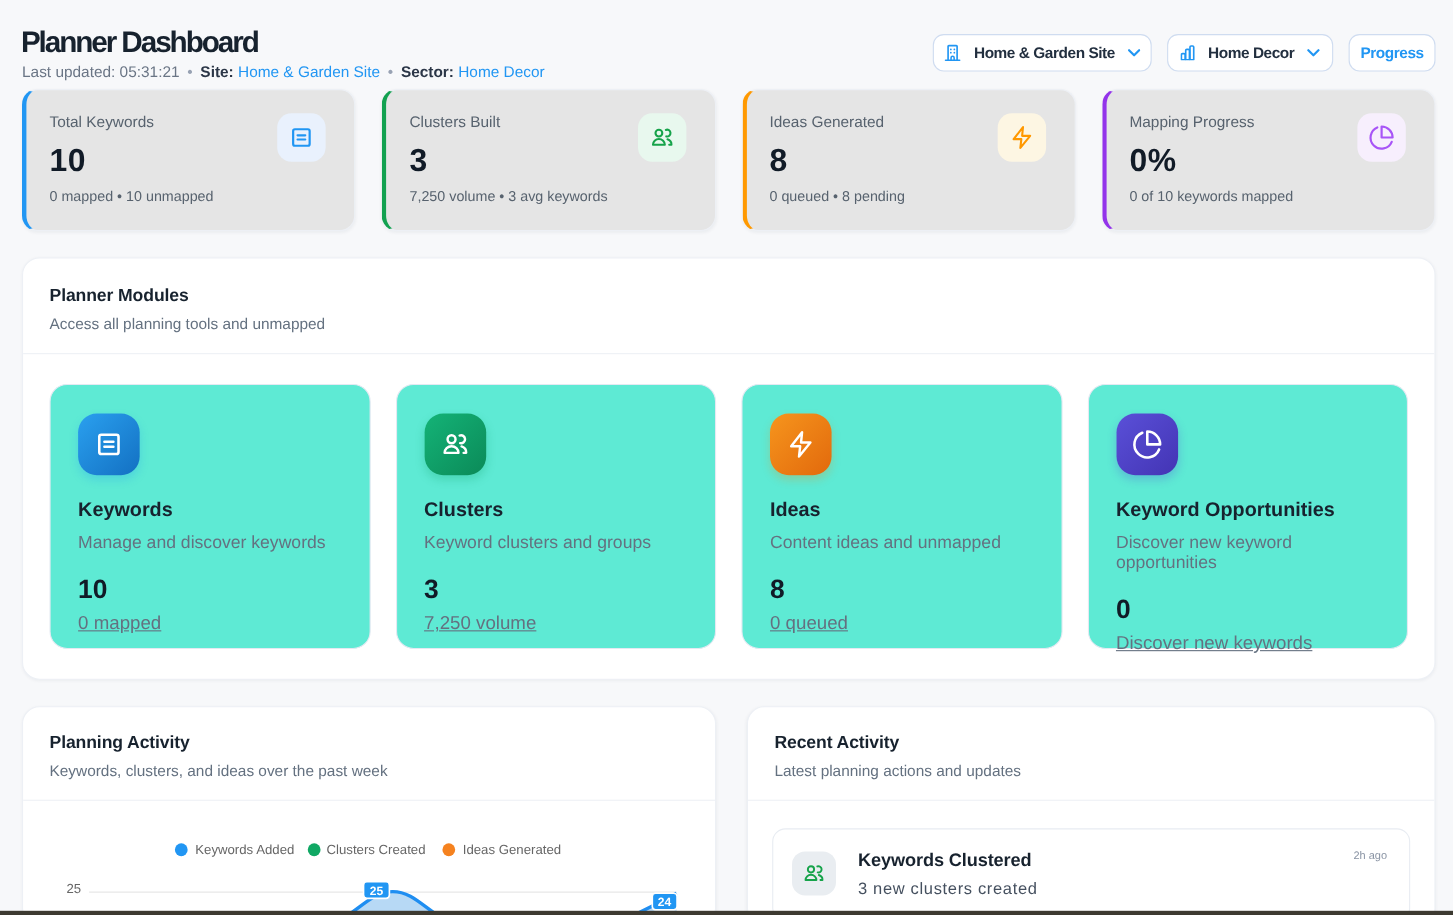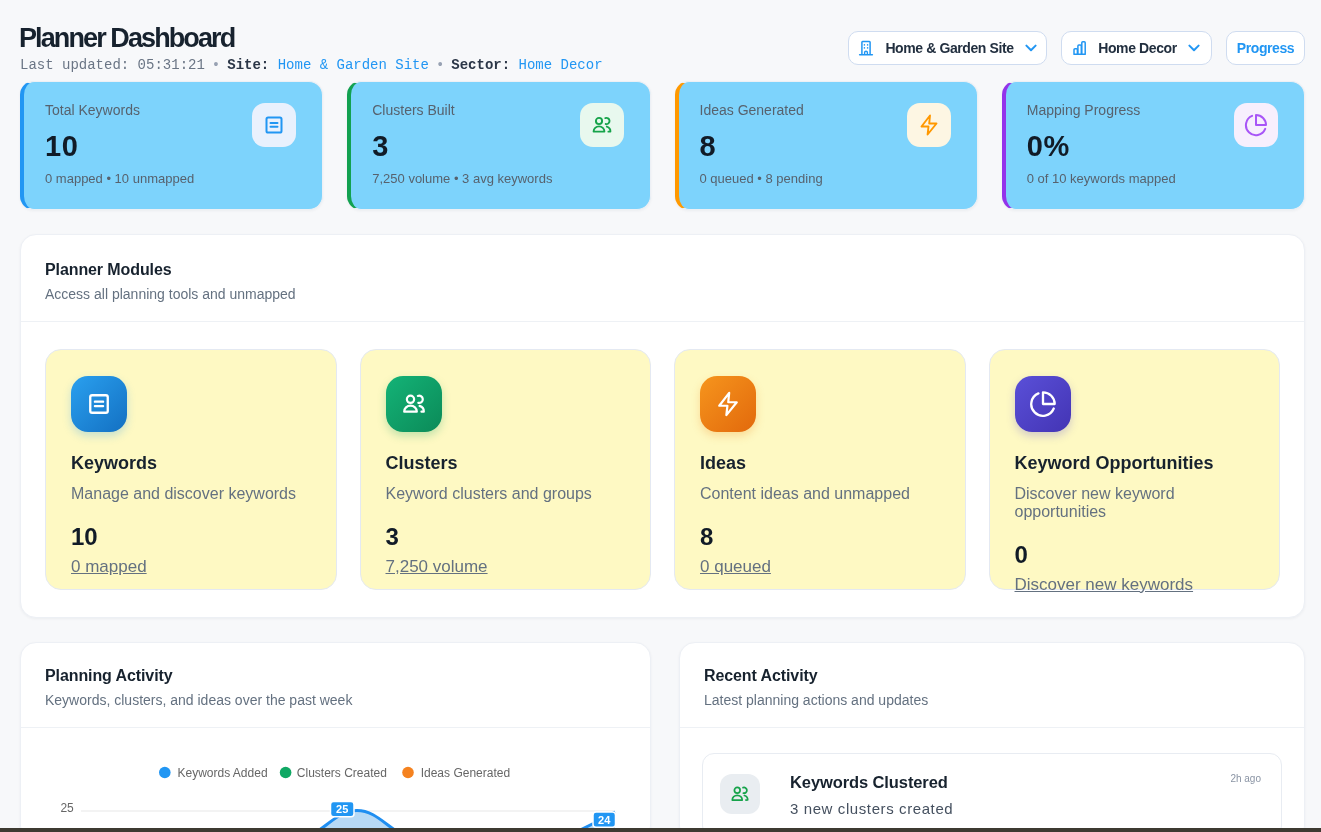--- a/index.html
+++ b/index.html
@@ -7,41 +7,41 @@
 body {
   font-family:"Liberation Sans", sans-serif;
   background:#f7f8fa;
   position:relative;
   color:#1c2838;
 }
 .page { position:absolute; left:0; top:0; width:1321px; height:832px; }
 
 
 h1 { position:absolute; left:19px; top:23px; font-size:27px; font-weight:bold; color:#17222e; letter-spacing:-1.9px;text-align:right; }
-.meta { position:absolute; left:20px; top:57px; font-size:14px; color:#6a7585;font-family:Liberation Mono, monospace; }
+.meta { position:absolute; left:20px; top:57px; font-size:14px; color:#6a7585; }
 .meta b { color:#2b3647; }
 .meta a { color:#2196f3; text-decoration:none; font-weight:normal; }
 .meta .dot { color:#98a2b3; padding:0 7px; }
 
 .controls { position:absolute; top:31px; right:16px; display:flex; gap:14px; }
 
 .btn {
   height:34px; justify-content:center; background:#fff; border:1px solid #cfdcf0; border-radius:10px;
   display:flex; align-items:center; font-size:14px; letter-spacing:-0.4px; font-weight:bold; color:#222f3f;
 }
 .btn svg.lead { margin-right:11px; }
 .btn svg.chev { margin-left:11px; }
 .btn.refresh { color:#2196f3; width:79px; }
 #btn1 { width:199px; }
 #btn2 { width:151px; }
 
 
 .stats { position:absolute; left:20px; top:81px; width:1285px; display:grid; grid-template-columns:repeat(4,1fr); gap:24px; }
 .stat {
-  background:#7dd3fc; border-radius:14px; height:129px; position:relative;
+  background:#e5e5e5; border-radius:14px; height:129px; position:relative;
   border:1px solid #edf0f5; border-left:4px solid #2196f3;
   box-shadow:0 1px 3px rgba(20,35,60,0.05);
   padding:20px 0 0 21px;
 }
 .stat .t { font-size:14px; color:#57626e; }
 .stat .n { font-size:29px; font-weight:bold; color:#111b27; margin-top:12px; letter-spacing:0.5px; }
 .stat .s { font-size:13px; color:#57626e; margin-top:8px; }
 .stat .ic {
   position:absolute; top:21px; right:26px; width:44px; height:44px; border-radius:13px;
   display:flex; align-items:center; justify-content:center;
@@ -52,21 +52,21 @@
 .stat.p { border-left-color:#9333ea; } .stat.p .ic { background:#f7effd; color:#a855f7; }
 
 
 .pm { position:absolute; left:20px; top:234px; width:1285px; height:384px;
   background:#fff; border-radius:16px; border:1px solid #edf0f5; box-shadow:0 1px 3px rgba(20,35,60,0.05); }
 .pm .hd { padding:26px 24px 0 24px; }
 .sec-t { font-size:16px; font-weight:bold; color:#17222e; letter-spacing:-0.1px; }
 .sec-s { font-size:14px; color:#647180; margin-top:7px; }
 .pm .div { border-top:1px solid #eef1f5; margin-top:19px; }
 .mods { display:grid; grid-template-columns:repeat(4,1fr); gap:23px; margin:27px 24px 0 24px; }
-.mod { border:1px solid #e4e9f2; border-radius:16px; height:241px; padding:26px 25px 25px 25px; background:#fef9c3; }
+.mod { border:1px solid #e4e9f2; border-radius:16px; height:241px; padding:26px 25px 25px 25px; background:#5eead4; }
 .mod .sq { width:56px; height:56px; border-radius:17px; color:#fff; display:flex; align-items:center; justify-content:center; }
 .mod .sq.b { background:linear-gradient(135deg,#2aa0ef,#1370c2); box-shadow:0 4px 8px rgba(33,150,243,.25); }
 .mod .sq.g { background:linear-gradient(135deg,#14b377,#0b8a58); box-shadow:0 4px 8px rgba(16,160,100,.25); }
 .mod .sq.o { background:linear-gradient(135deg,#f6951d,#e2690c); box-shadow:0 4px 8px rgba(240,130,20,.25); }
 .mod .sq.p { background:linear-gradient(135deg,#5a50d8,#4334b4); box-shadow:0 4px 8px rgba(80,70,210,.25); }
 .mod h3 { font-size:18px; font-weight:bold; color:#17222e; margin-top:21px; }
 .mod .d { font-size:16px; color:#647180; margin-top:11px; }
 .mod .n { font-size:24px; font-weight:bold; color:#111b27; margin-top:20px; }
 .mod .s { font-size:17px; color:#647180; margin-top:6px;text-decoration:underline; }
 
@@ -74,21 +74,21 @@
 .bcard { position:absolute; top:642px; background:#fff; border-radius:16px; border:1px solid #edf0f5;
   box-shadow:0 1px 3px rgba(20,35,60,0.05); height:200px; }
 .bcard .hd { padding:24px 24px 0 24px; }
 .bcard .div { border-top:1px solid #eef1f5; margin-top:19px; }
 #chartcard { left:20px; width:631px; }
 #actcard { left:679px; width:626px; }
 
 
 .item { margin:25px 22px 0 22px; border:1px solid #e8ecf2; border-radius:12px; padding:20px 18px 20px 17px; position:relative; display:flex; }
 .item .sq { width:40px; height:40px; border-radius:12px; background:#e9edf1; color:#16a34a; display:flex; align-items:center; justify-content:center; }
-.item .tx { margin-left:30px; }
+.item .tx { margin-left:20px; }
 .item .tt { font-size:16.5px; font-weight:bold; color:#17222e; margin-top:-1px; letter-spacing:-0.1px; }
 .item .ds { font-size:15px; color:#45505f; margin-top:8px; letter-spacing:0.6px; }
 .item .ago { position:absolute; right:20px; top:19px; font-size:10px; color:#8a94a4; }
 
 .darkbar { position:absolute; left:0; top:827.5px; width:1321px; height:4.5px; background:#3d3a31; }
 </style>
 </head>
 <body>
 <div class="page">
   <h1>Planner Dashboard</h1>

